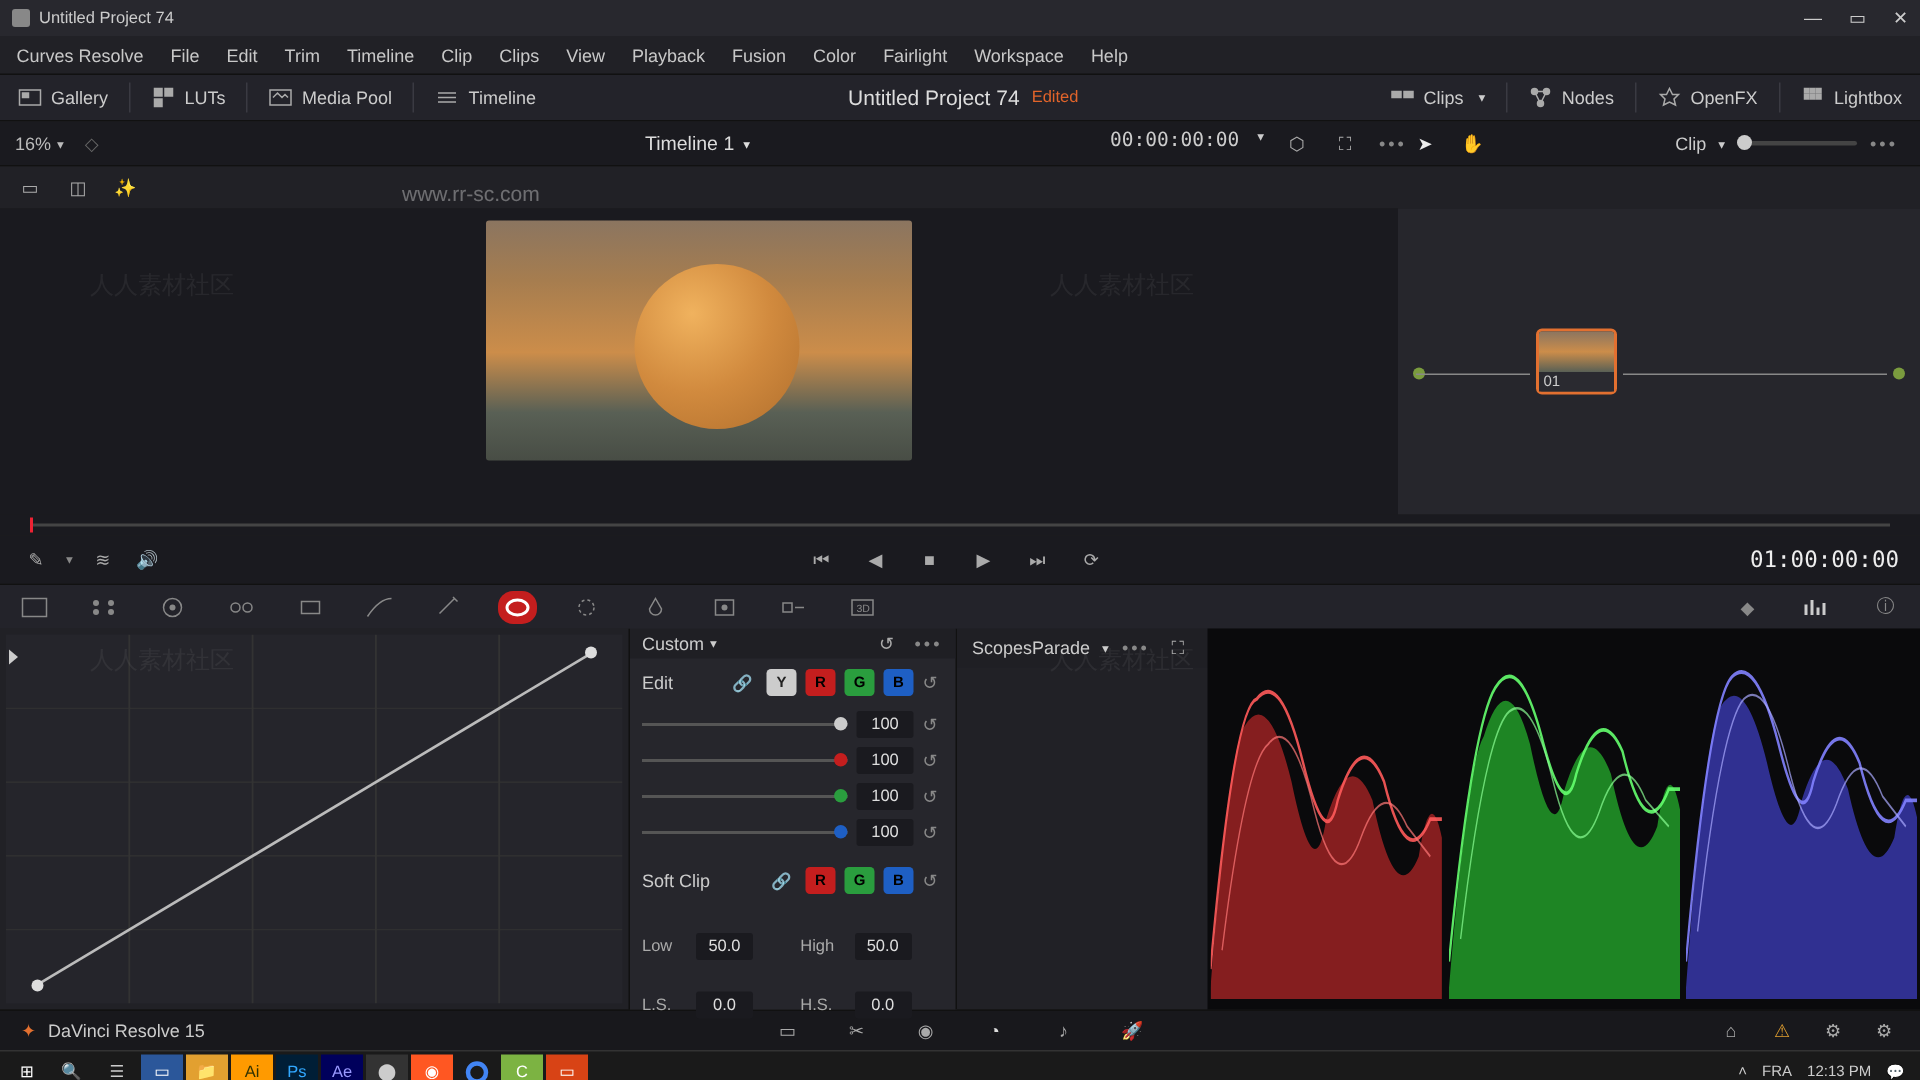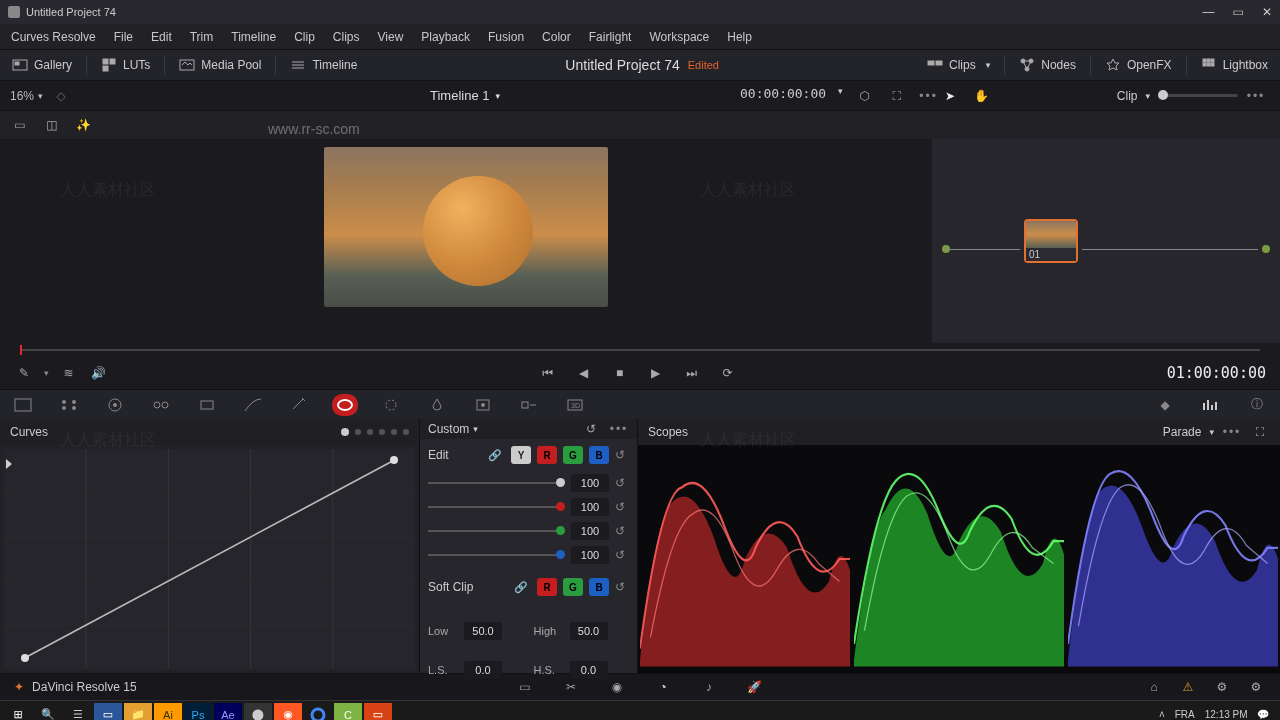--- a/index.html
+++ b/index.html
@@ -66,21 +66,21 @@
 .chbtn{width:20px;height:18px;border-radius:3px;display:flex;align-items:center;justify-content:center;font-size:10px;font-weight:bold;cursor:pointer}
 .chY{background:#ccc;color:#222}.chR{background:#c41e1e;color:#000}.chG{background:#2a9d3e;color:#000}.chB{background:#1e5fc4;color:#000}
 .eslider{display:flex;align-items:center;gap:6px;height:20px}
 .etrack{flex:1;height:2px;background:#555;position:relative}
 .edot{position:absolute;right:0;top:-4px;width:9px;height:9px;border-radius:50%}
 .eval{width:38px;height:18px;background:#1a1a1f;text-align:center;font-size:11px;line-height:18px;color:#ddd;border-radius:2px}
 .ereset{width:14px;color:#888;cursor:pointer}
 .sc-row{display:flex;gap:10px;margin-top:17px}
 .sc-item{display:flex;align-items:center;gap:4px;flex:1}
 .sc-lbl{font-size:11px;color:#aaa;width:32px}
-.p-scopes{flex:1;display:flex;flex-direction:column}
+.p-scopes{flex:1;display:flex;flex-direction:row}
 .scopes-area{flex:1;background:#0a0a0c;position:relative;display:flex}
 .yaxis{width:32px;display:flex;flex-direction:column;justify-content:space-between;padding:4px 2px;font-size:9px;color:#999;text-align:right}
 .parade{flex:1;display:flex;gap:4px;padding:2px}
 .wave{flex:1;position:relative;overflow:hidden}
 .footer{height:27px;background:#18181c;display:flex;align-items:center;padding:0 14px;justify-content:space-between;border-top:1px solid #111}
 .ft-left{display:flex;align-items:center;gap:8px}
 .ft-icons{display:flex;gap:26px;color:#888;position:absolute;left:50%;transform:translateX(-50%)}
 .ft-right{display:flex;gap:14px;align-items:center;color:#888}
 .taskbar{height:28px;background:#1a1a1a;display:flex;align-items:center;padding:0 4px;border-top:1px solid #333}
 .tb-app{width:28px;height:24px;display:flex;align-items:center;justify-content:center;margin-right:2px;cursor:pointer;font-size:11px}
@@ -349,31 +349,20 @@
       <svg width="20" height="16" viewBox="0 0 20 16">
         <path d="M3 13V6M7 13V3M11 13V8M15 13V5" stroke="#ccc" stroke-width="2"></path>
       </svg>
     </span>
   <span class="pal-ico">ⓘ</span>
 
 </div>
 
 <div class="panels">
   <div class="p-curves">
-    <div class="p-hdr">
-        <span>Curves</span>
-      <div style="display:flex;gap:6px;align-items:center">
-        <span style="width:8px;height:8px;background:#ccc;border-radius:50%"></span>
-        <span style="width:6px;height:6px;background:#555;border-radius:50%"></span>
-          <span style="width:6px;height:6px;background:#555;border-radius:50%"></span>
-          <span style="width:6px;height:6px;background:#555;border-radius:50%"></span>
-          <span style="width:6px;height:6px;background:#555;border-radius:50%"></span>
-          <span style="width:6px;height:6px;background:#555;border-radius:50%"></span>
-      </div>
-    </div>
     <div class="curve-area">
       <svg class="curve-grid" width="100%" height="100%" preserveAspectRatio="none" viewBox="0 0 100 100">
         <path d="M0 20H100M0 40H100M0 60H100M0 80H100M20 0V100M40 0V100M60 0V100M80 0V100" stroke="#333" stroke-width="0.3"></path>
         <path d="M5 95 L95 5" stroke="#bbb" stroke-width="0.6"></path>
       </svg>
       <div class="cpoint" style="left:5%;top:95%"></div>
       <div class="cpoint" style="left:95%;top:5%"></div>
       <div style="position:absolute;left:2px;top:10px;width:0;height:0;border-left:6px solid #ccc;border-top:5px solid transparent;border-bottom:5px solid transparent"></div>
     </div>
   </div>

